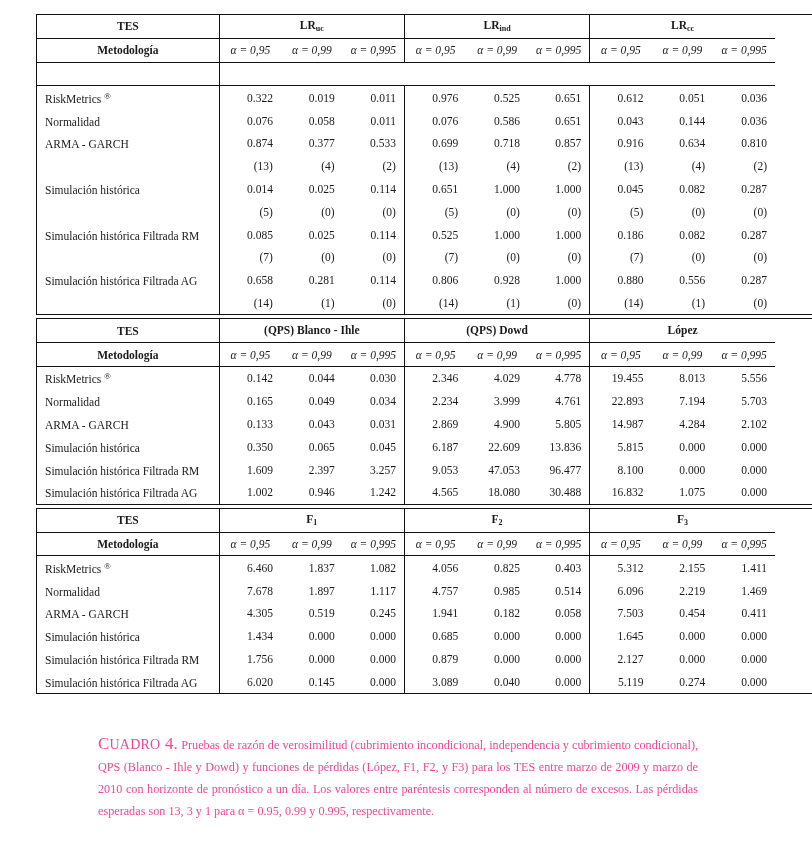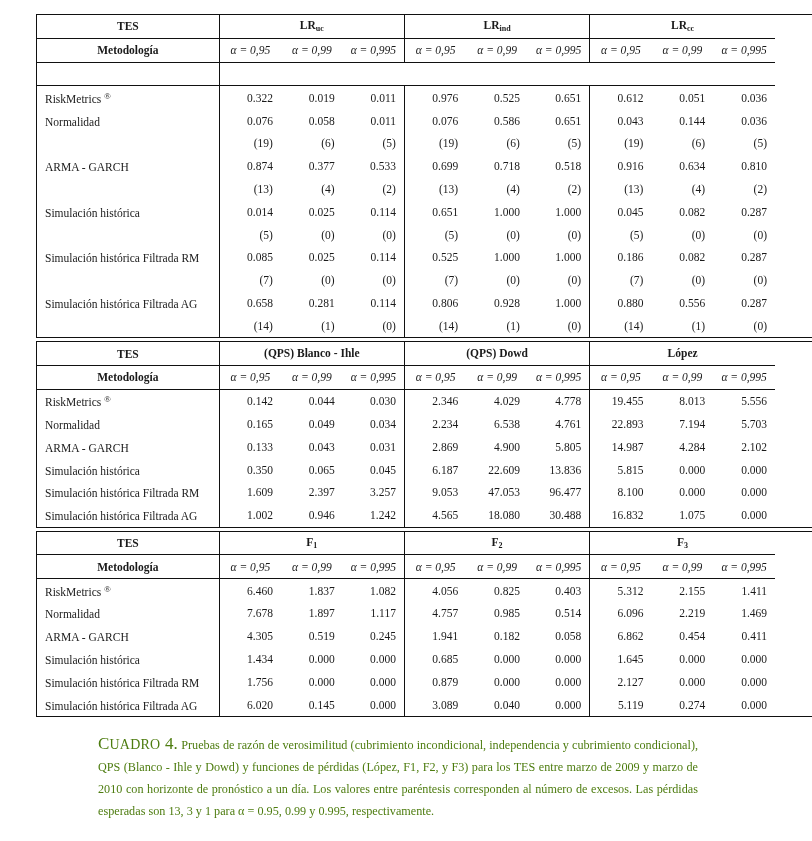--- a/index.html
+++ b/index.html
@@ -17,21 +17,21 @@
   .hdr2.sgl td { border-bottom: 1.5px solid #111; }
   td.c0 { text-align: left; border-right: 1.5px solid #111; }
   td.num { text-align: right; }
   td.gend { border-right: 1.5px solid #111; }
   .hdr1 td.c0 { text-align: center; }
   .hdr2 td.c0 { text-align: center; }
   .alpha { font-style: italic; }
   sup.reg { font-size: 9px; vertical-align: 4px; }
   sub.s { font-size: 8px; vertical-align: -2px; }
   .body1 td { height: 22.9px; }
-  .caption { position: absolute; left: 98px; top: 733px; width: 600px; font-size: 12.2px; line-height: 22px; text-align: justify; color: #4d7c0f; }
+  .caption { position: absolute; left: 98px; top: 733px; width: 600px; font-size: 12.2px; line-height: 22px; text-align: justify; color: #ec4899; }
   .caption .cap-head { font-size: 17px; letter-spacing: 0.2px; }
   .caption .cap-head .sc { font-size: 14px; }
   .dblgap td { height: 2px; padding: 0; border-bottom: 1.5px solid #111; }
 </style>
 </head>
 <body>
 
 <div class="wrap">
   <div class="sec box" id="p0">
       <table class="t">
@@ -96,39 +96,27 @@
             <td class="num ">0.058</td>
             <td class="num gend">0.011</td>
             <td class="num ">0.076</td>
             <td class="num ">0.586</td>
             <td class="num gend">0.651</td>
             <td class="num ">0.043</td>
             <td class="num ">0.144</td>
             <td class="num ">0.036</td>
           </tr>
           <tr class="body1">
-            <td class="c0"></td>
-            <td class="num ">(19)</td>
-            <td class="num ">(6)</td>
-            <td class="num gend">(5)</td>
-            <td class="num ">(19)</td>
-            <td class="num ">(6)</td>
-            <td class="num gend">(5)</td>
-            <td class="num ">(19)</td>
-            <td class="num ">(6)</td>
-            <td class="num ">(5)</td>
-          </tr>
-          <tr class="body1">
             <td class="c0"><span>ARMA - GARCH</span> <sup class="reg"></sup></td>
             <td class="num ">0.874</td>
             <td class="num ">0.377</td>
             <td class="num gend">0.533</td>
             <td class="num ">0.699</td>
             <td class="num ">0.718</td>
-            <td class="num gend">0.518</td>
+            <td class="num gend">0.857</td>
             <td class="num ">0.916</td>
             <td class="num ">0.634</td>
             <td class="num ">0.810</td>
           </tr>
           <tr class="body1">
             <td class="c0"></td>
             <td class="num ">(13)</td>
             <td class="num ">(4)</td>
             <td class="num gend">(2)</td>
             <td class="num ">(13)</td>
@@ -257,21 +245,21 @@
             <td class="num ">19.455</td>
             <td class="num ">8.013</td>
             <td class="num ">5.556</td>
           </tr>
           <tr class="body1">
             <td class="c0"><span>Normalidad</span> <sup class="reg"></sup></td>
             <td class="num ">0.165</td>
             <td class="num ">0.049</td>
             <td class="num gend">0.034</td>
             <td class="num ">2.234</td>
-            <td class="num ">6.538</td>
+            <td class="num ">3.999</td>
             <td class="num gend">4.761</td>
             <td class="num ">22.893</td>
             <td class="num ">7.194</td>
             <td class="num ">5.703</td>
           </tr>
           <tr class="body1">
             <td class="c0"><span>ARMA - GARCH</span> <sup class="reg"></sup></td>
             <td class="num ">0.133</td>
             <td class="num ">0.043</td>
             <td class="num gend">0.031</td>
@@ -379,21 +367,21 @@
             <td class="num ">1.469</td>
           </tr>
           <tr class="body1">
             <td class="c0"><span>ARMA - GARCH</span> <sup class="reg"></sup></td>
             <td class="num ">4.305</td>
             <td class="num ">0.519</td>
             <td class="num gend">0.245</td>
             <td class="num ">1.941</td>
             <td class="num ">0.182</td>
             <td class="num gend">0.058</td>
-            <td class="num ">6.862</td>
+            <td class="num ">7.503</td>
             <td class="num ">0.454</td>
             <td class="num ">0.411</td>
           </tr>
           <tr class="body1">
             <td class="c0"><span>Simulación histórica</span> <sup class="reg"></sup></td>
             <td class="num ">1.434</td>
             <td class="num ">0.000</td>
             <td class="num gend">0.000</td>
             <td class="num ">0.685</td>
             <td class="num ">0.000</td>

